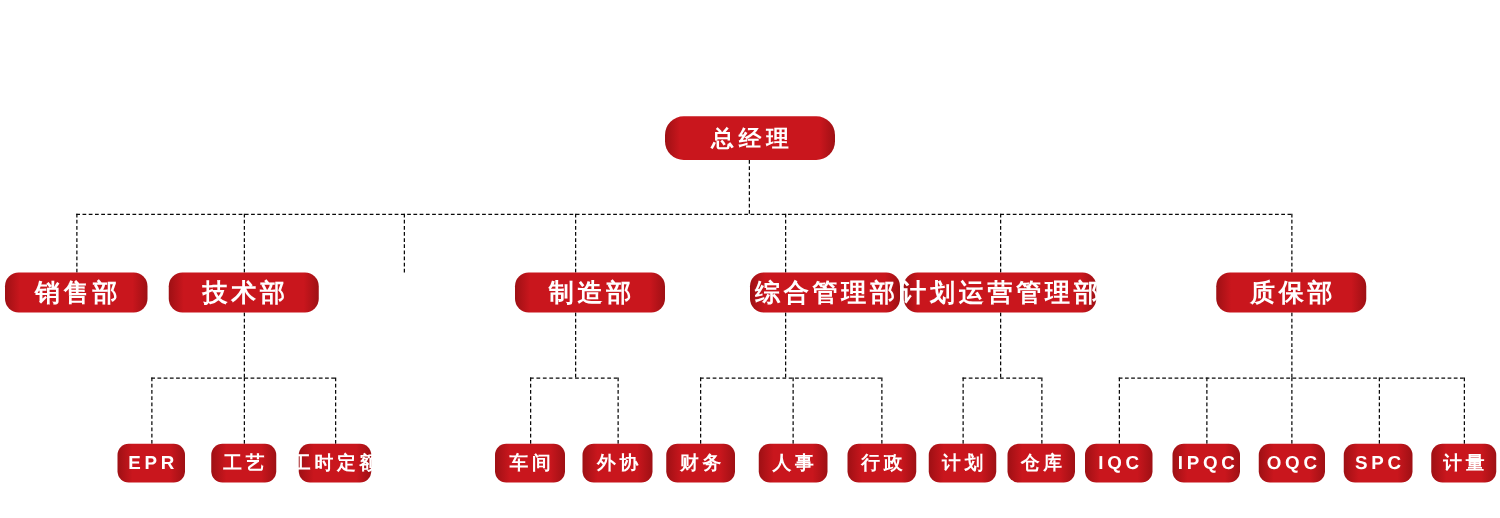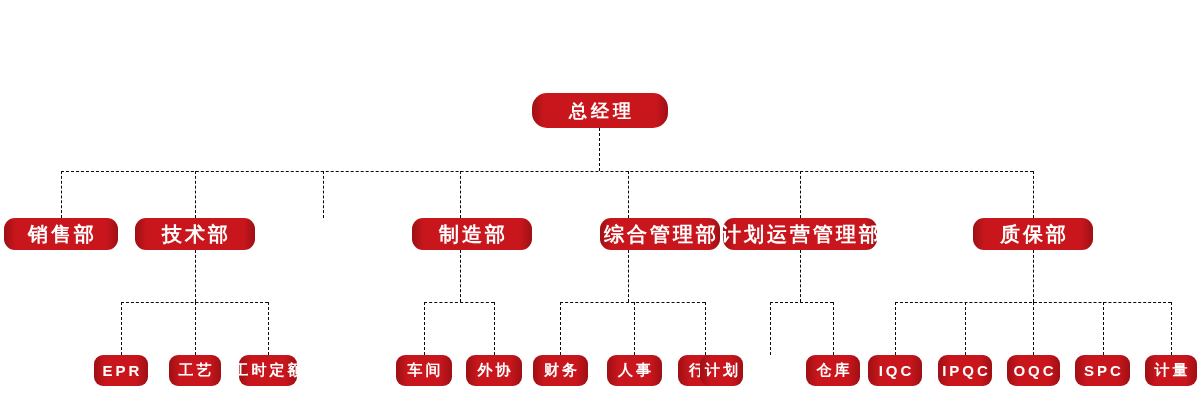--- a/index.html
+++ b/index.html
@@ -78,21 +78,21 @@
   <div class="node l3" style="left:169px;top:307px;width:52px;height:31px">工艺</div>
   <div class="node l3" style="left:239px;top:307px;width:58px;height:31px">工时定额</div>
 
   <div class="node l3" style="left:396px;top:307px;width:56px;height:31px">车间</div>
   <div class="node l3" style="left:466px;top:307px;width:56px;height:31px">外协</div>
 
   <div class="node l3" style="left:533px;top:307px;width:55px;height:31px">财务</div>
   <div class="node l3" style="left:607px;top:307px;width:55px;height:31px">人事</div>
   <div class="node l3" style="left:678px;top:307px;width:55px;height:31px">行政</div>
 
-  <div class="node l3" style="left:700px;top:307px;width:43px;height:31px">计划</div>
+  <div class="node l3" style="left:743px;top:307px;width:54px;height:31px">计划</div>
   <div class="node l3" style="left:806px;top:307px;width:54px;height:31px">仓库</div>
 
   <div class="node l3" style="left:868px;top:307px;width:54px;height:31px">IQC</div>
   <div class="node l3" style="left:938px;top:307px;width:54px;height:31px">IPQC</div>
   <div class="node l3" style="left:1007px;top:307px;width:53px;height:31px">OQC</div>
   <div class="node l3" style="left:1075px;top:307px;width:55px;height:31px">SPC</div>
   <div class="node l3" style="left:1145px;top:307px;width:52px;height:31px">计量</div>
 
 </div>
 

